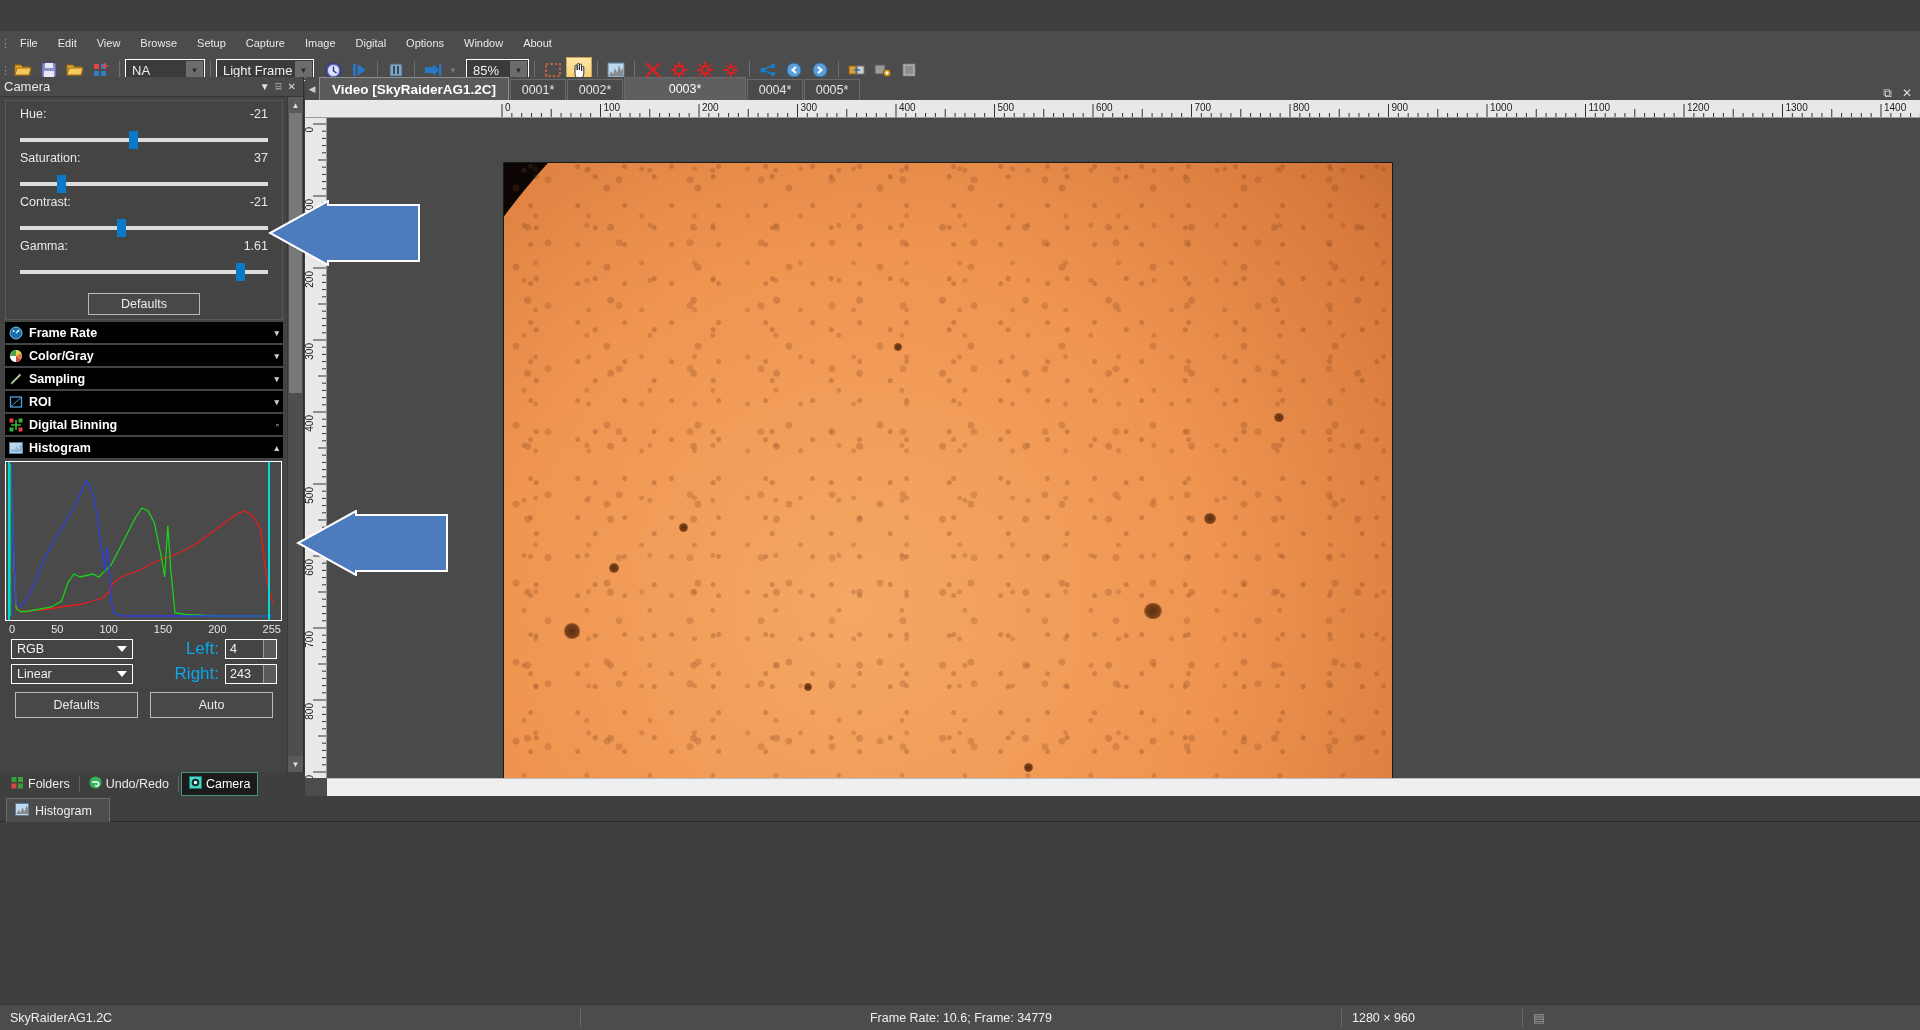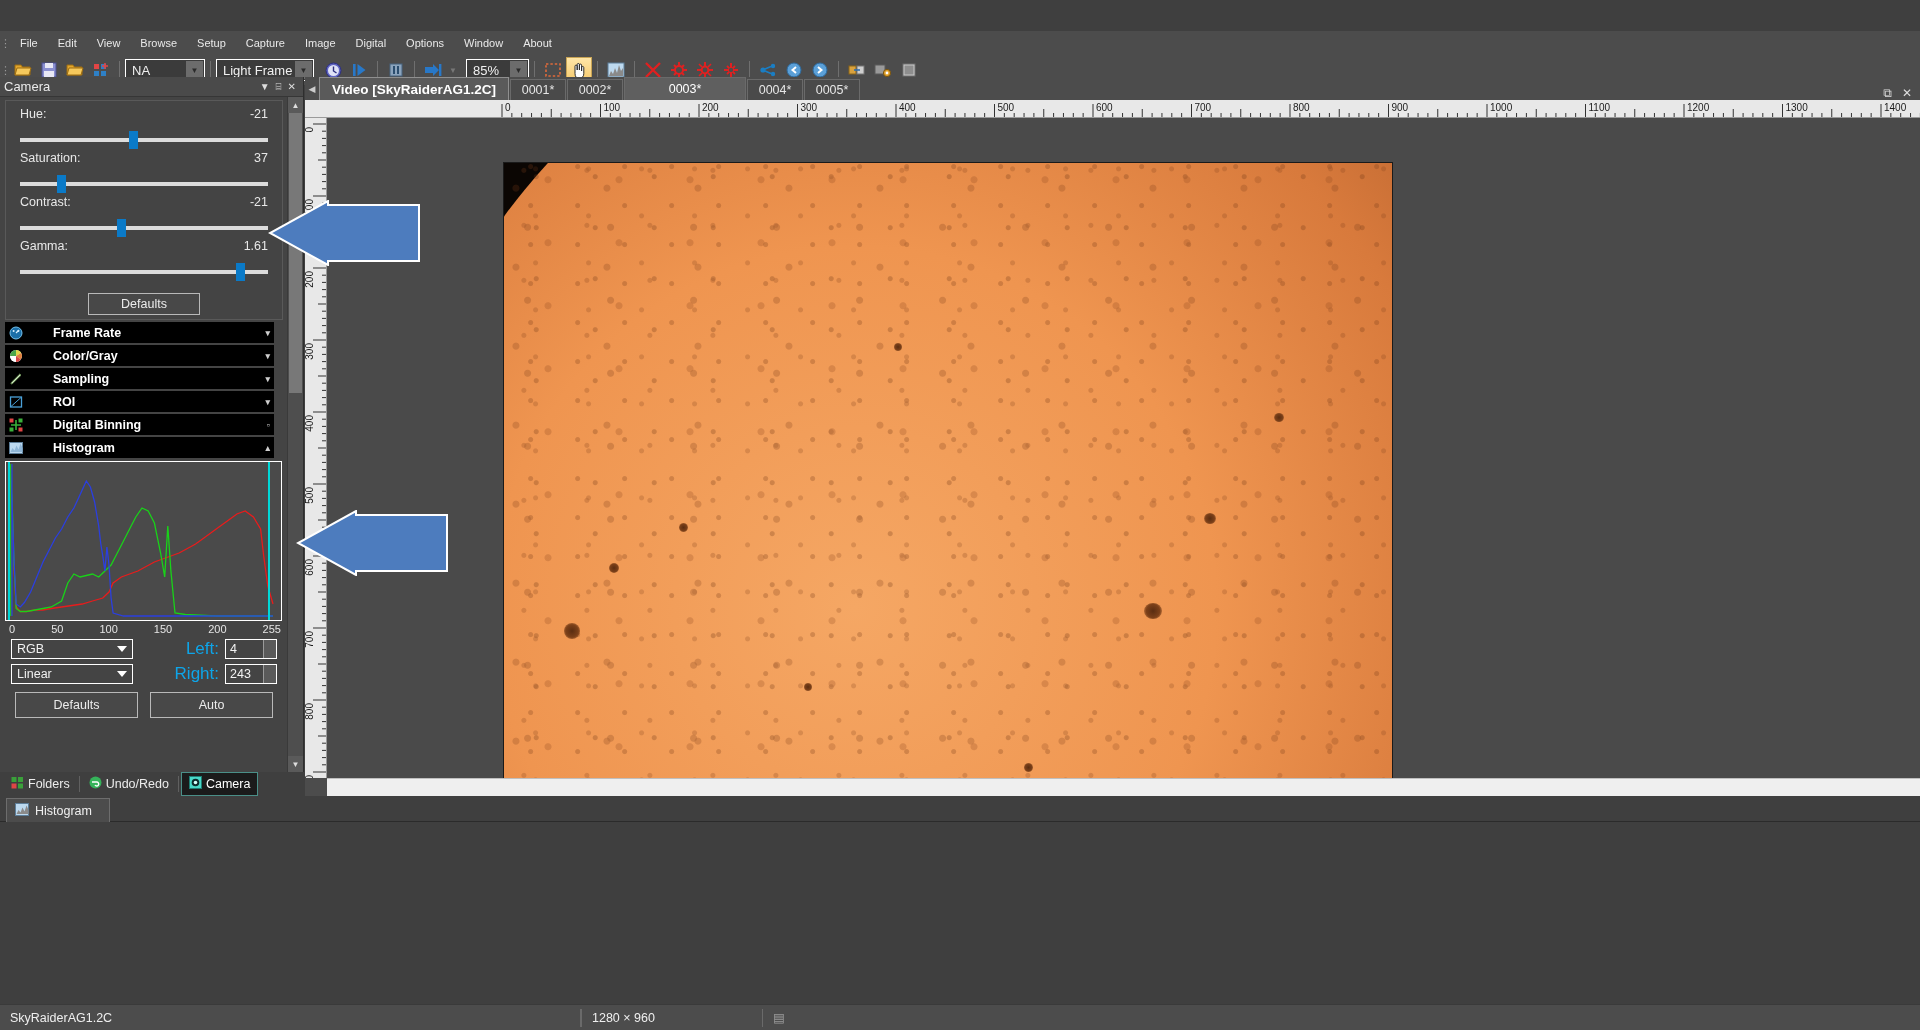--- a/index.html
+++ b/index.html
@@ -85,23 +85,23 @@
   .sld .thumb { position:absolute; top:2px; width:9px; height:18px; background:#0a7ac8; }
 
   .defaults-wrap { display:flex; justify-content:center; margin-top:10px; }
   .btn {
     background:#484848; border:1px solid #b9b9b9; color:#ececec;
     font-size:12.5px; padding:3px 0; text-align:center;
   }
   .btn.defaults-cam { width:112px; }
 
   .sect {
-    margin:2px 14px 0 5px; height:21px; background:#000000;
+    margin:2px 5px 0 5px; height:21px; background:#000000;
     display:flex; align-items:center; padding:0 4px;
-    font-size:12.5px; font-weight:bold; color:#ffffff;gap:24px;
+    font-size:12.5px; font-weight:bold; color:#ffffff;
   }
   .sect .sicon { width:14px; height:14px; margin-right:6px; flex:0 0 auto; }
   .sect .chev { margin-left:auto; color:#cfcfcf; font-size:9px; }
 
   .histwrap { margin:3px 5px 0 5px; background:#444; }
   .histchart { position:relative; width:277px; height:160px; background:#fff; padding:1px;}
   .histinner { position:relative; width:100%; height:100%; background:#4a4a4a; overflow:hidden; }
   .histaxis { display:flex; justify-content:space-between; font-size:11px; color:#e5e5e5; padding:2px 2px 0 4px; }
 
   .hist-ctrl { padding:4px 6px 0 6px; }
@@ -1013,19 +1013,20 @@
     <path d="M151 5 L60 5 L60 1 L2 33 L60 65 L60 61 L151 61 Z" fill="#4d7cbe" stroke="#ffffff" stroke-width="2"></path>
   </svg>
 
   <svg class="bigarrow" style="left:296px; top:510px;" width="152" height="66" viewBox="0 0 152 66">
     <path d="M151 5 L60 5 L60 1 L2 33 L60 65 L60 61 L151 61 Z" fill="#4d7cbe" stroke="#ffffff" stroke-width="2"></path>
   </svg>
 
   <div class="statusbar">
     <div class="sb-cell" style="width:580px">SkyRaiderAG1.2C</div>
     <div class="sb-div"></div>
+    <div class="sb-cell" style="width:760px; justify-content:center">Frame Rate: 10.6; Frame: 34779</div>
     <div class="sb-div"></div>
     <div class="sb-cell" style="width:180px">1280 × 960</div>
     <div class="sb-div"></div>
     <div class="sb-cell" style="color:#9a9a9a">▤</div>
   </div>
 
 </div>
 
 </body></html>

